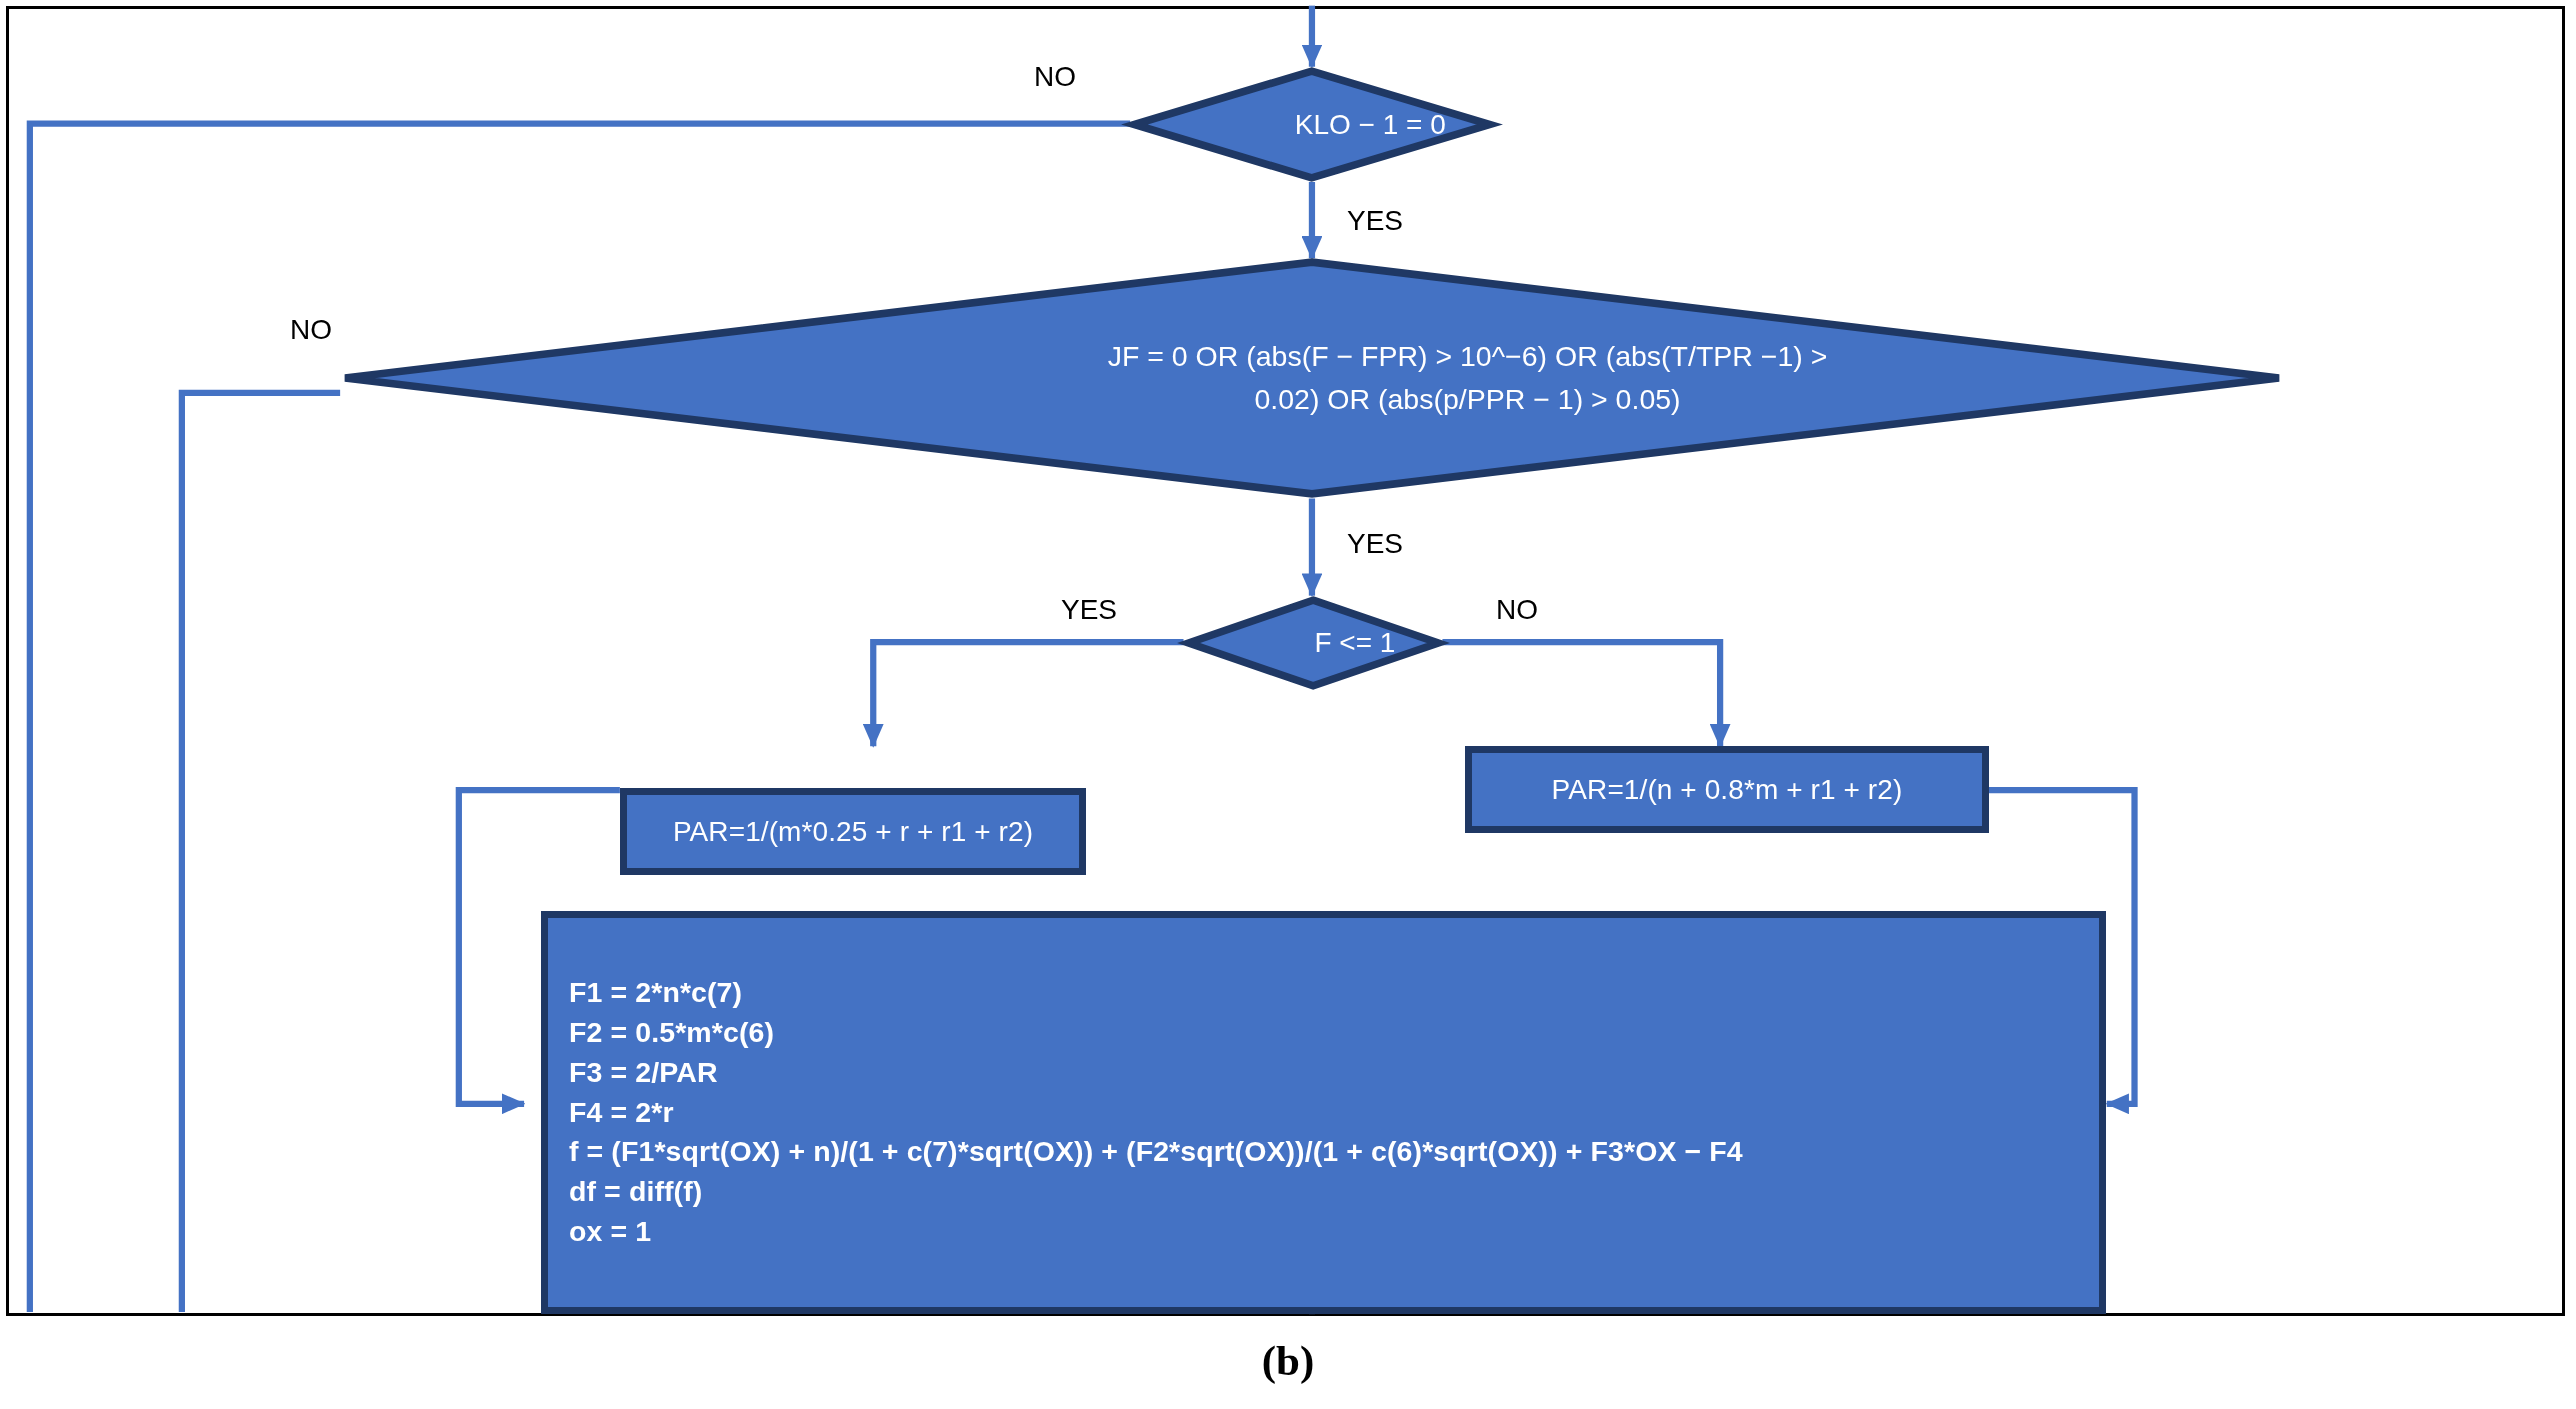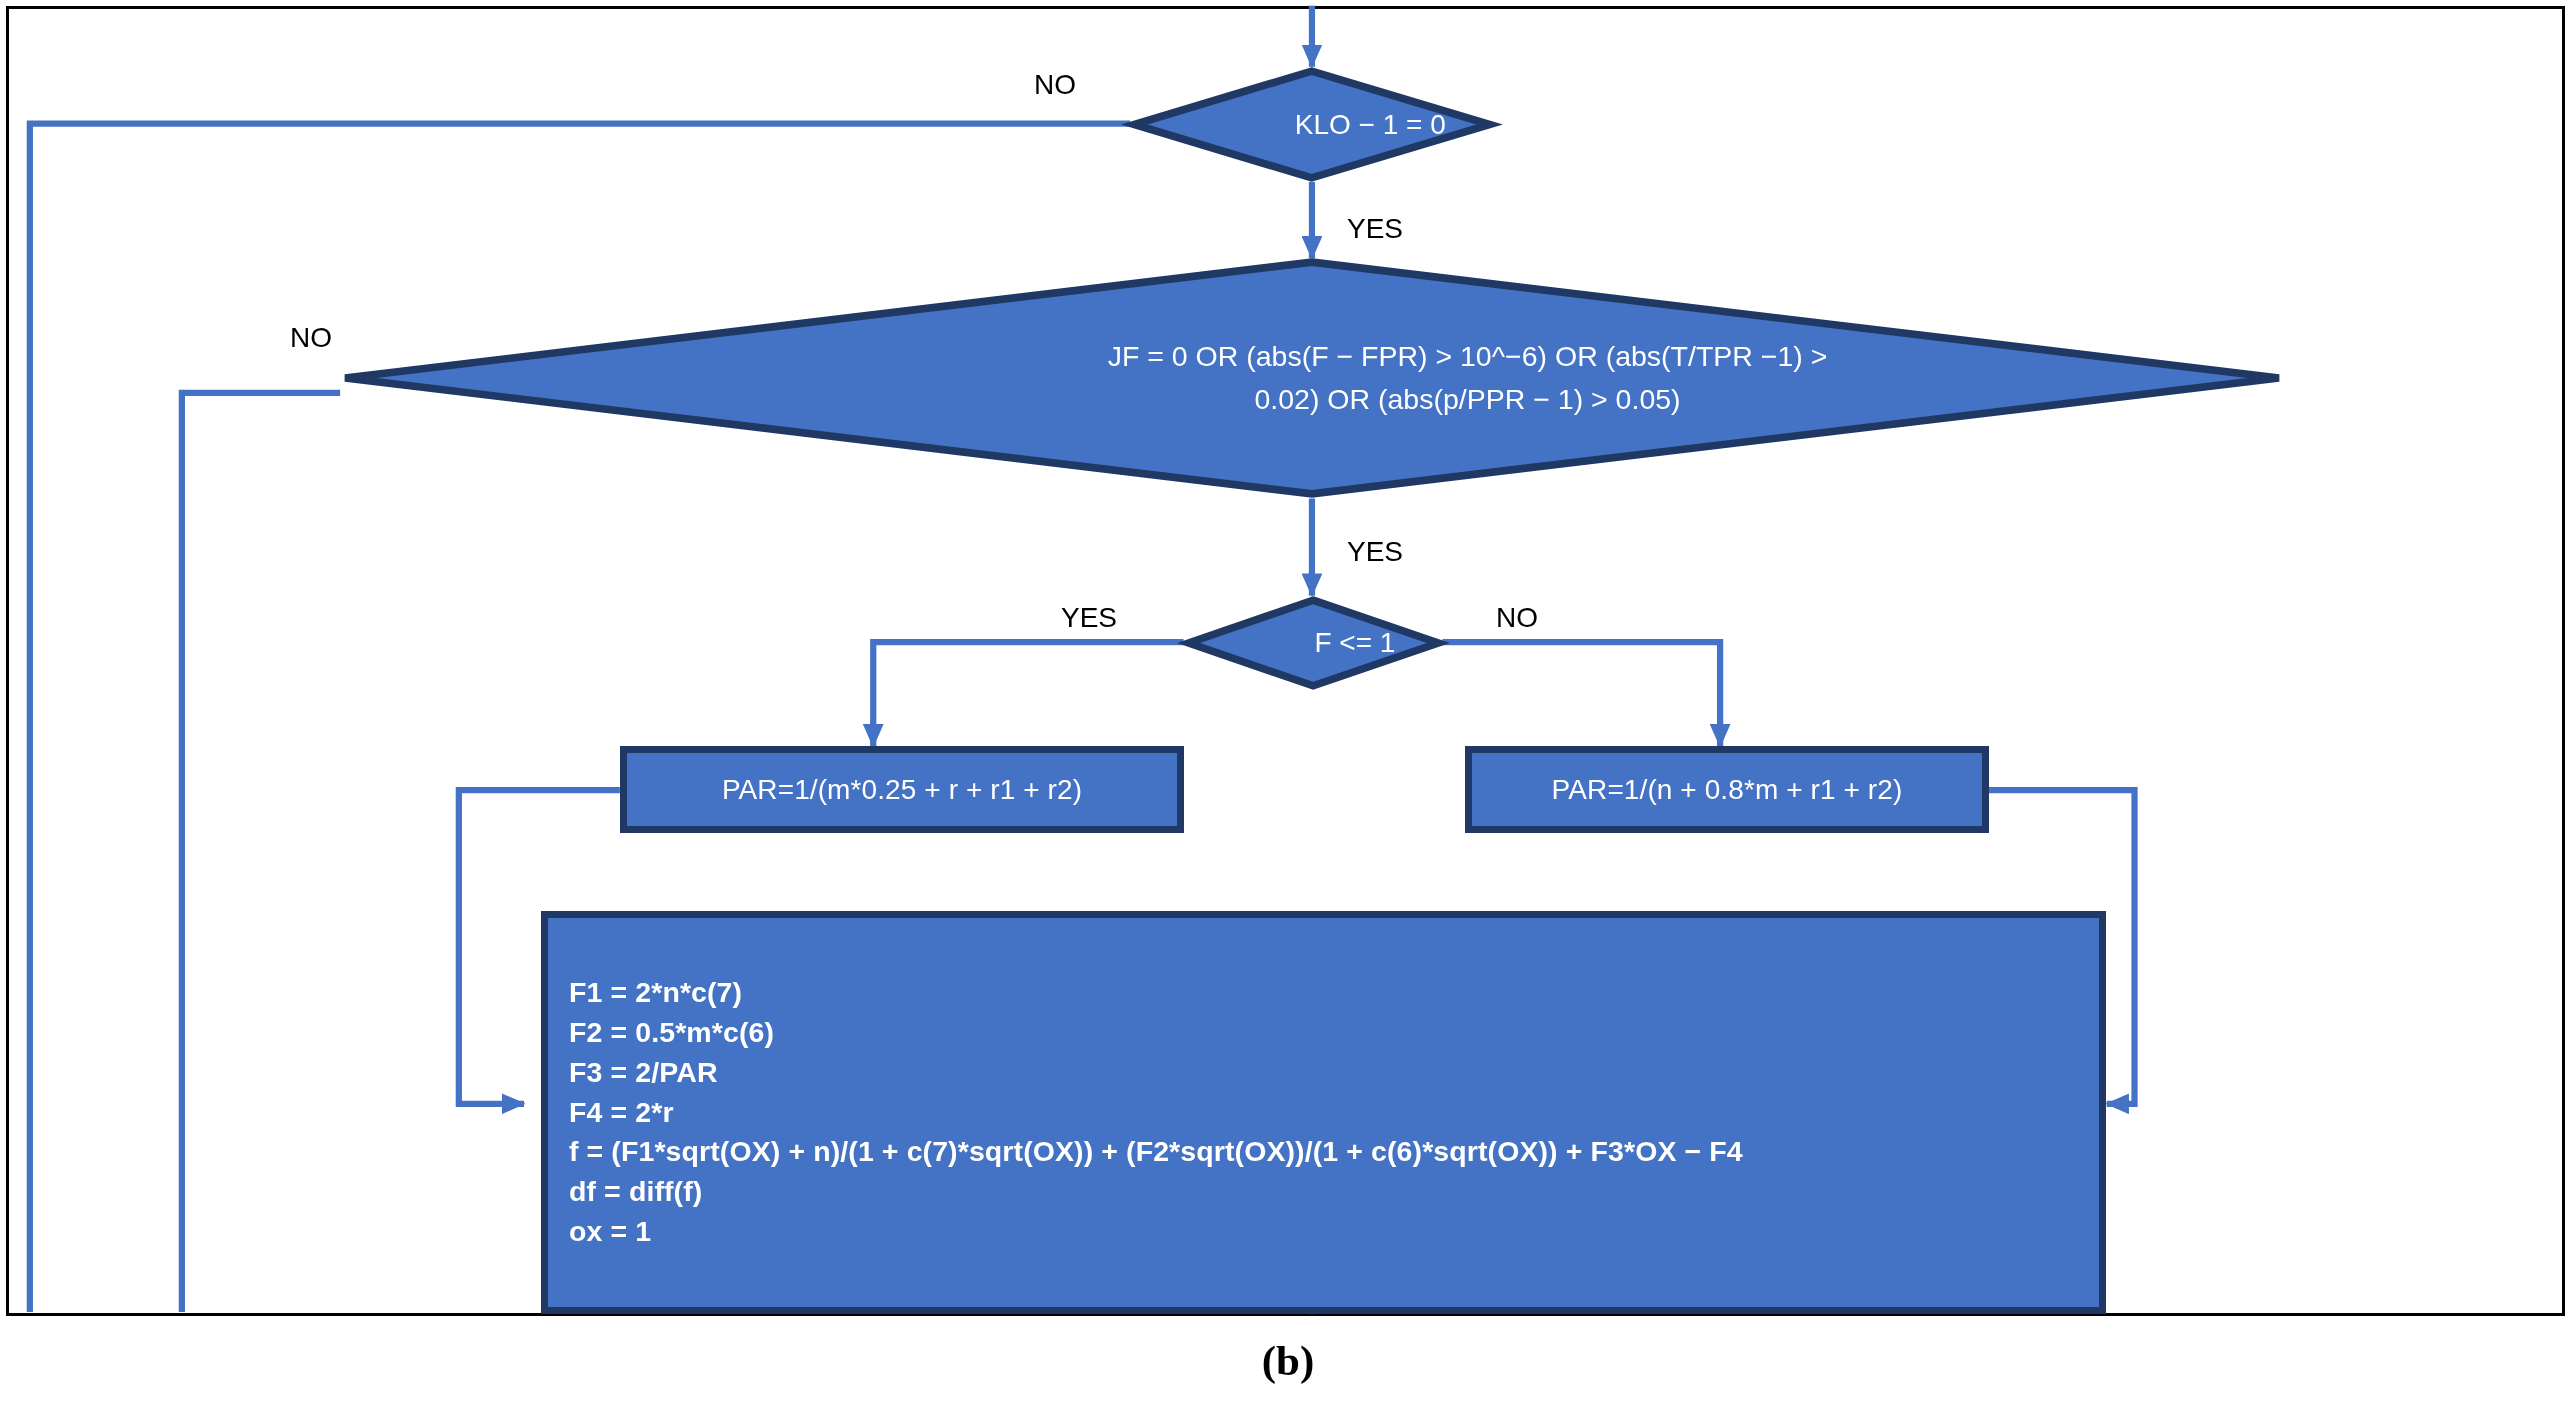--- a/index.html
+++ b/index.html
@@ -88,21 +88,20 @@
   .dia-text.big { font-size: 28.5px; }
   .dia-text .inner { width: 68%; }
   .dia-text.small .inner { width: 84%; }
 
   
   .elabel {
     position: absolute;
     color: #000000;
     font-size: 28px;
     white-space: nowrap;
-    margin-top: 8px;
   }
   
   #caption {
     position: absolute;
     left: 0;
     top: 1336px;
     width: 2576px;
     text-align: center;
     font-family: "Liberation Serif", serif;
     font-size: 43px;
@@ -180,21 +179,21 @@
 
     <div class="dia-wrap" style="left:1184px; top:596px; width:259px; height:94px;">
       <svg class="dia-svg" width="259" height="94" viewBox="0 0 373 136">
         <polygon points="186,6 367,68 186,130 6,68" fill="#4472C4" stroke="#1F3864" stroke-width="11"></polygon>
       </svg>
       <div class="dia-text">
         <span class="inner">F &lt;= 1</span>
       </div>
     </div>
 
-    <div class="shape proc" style="left:620px; top:746px; width:564px; height:87px;">
+    <div class="shape proc" style="left:620px; top:788px; width:466px; height:87px;">
       <span>PAR=1/(m*0.25 + r + r1 + r2)</span>
     </div>
 
     <div class="shape proc" style="left:1465px; top:746px; width:524px; height:87px;">
       <span>PAR=1/(n + 0.8*m + r1 + r2)</span>
     </div>
 
     <div class="shape proc proc-left" style="left:541px; top:911px; width:1565px; height:403px;">
       <span class="code-lines">F1 = 2*n*c(7)
 F2 = 0.5*m*c(6)

